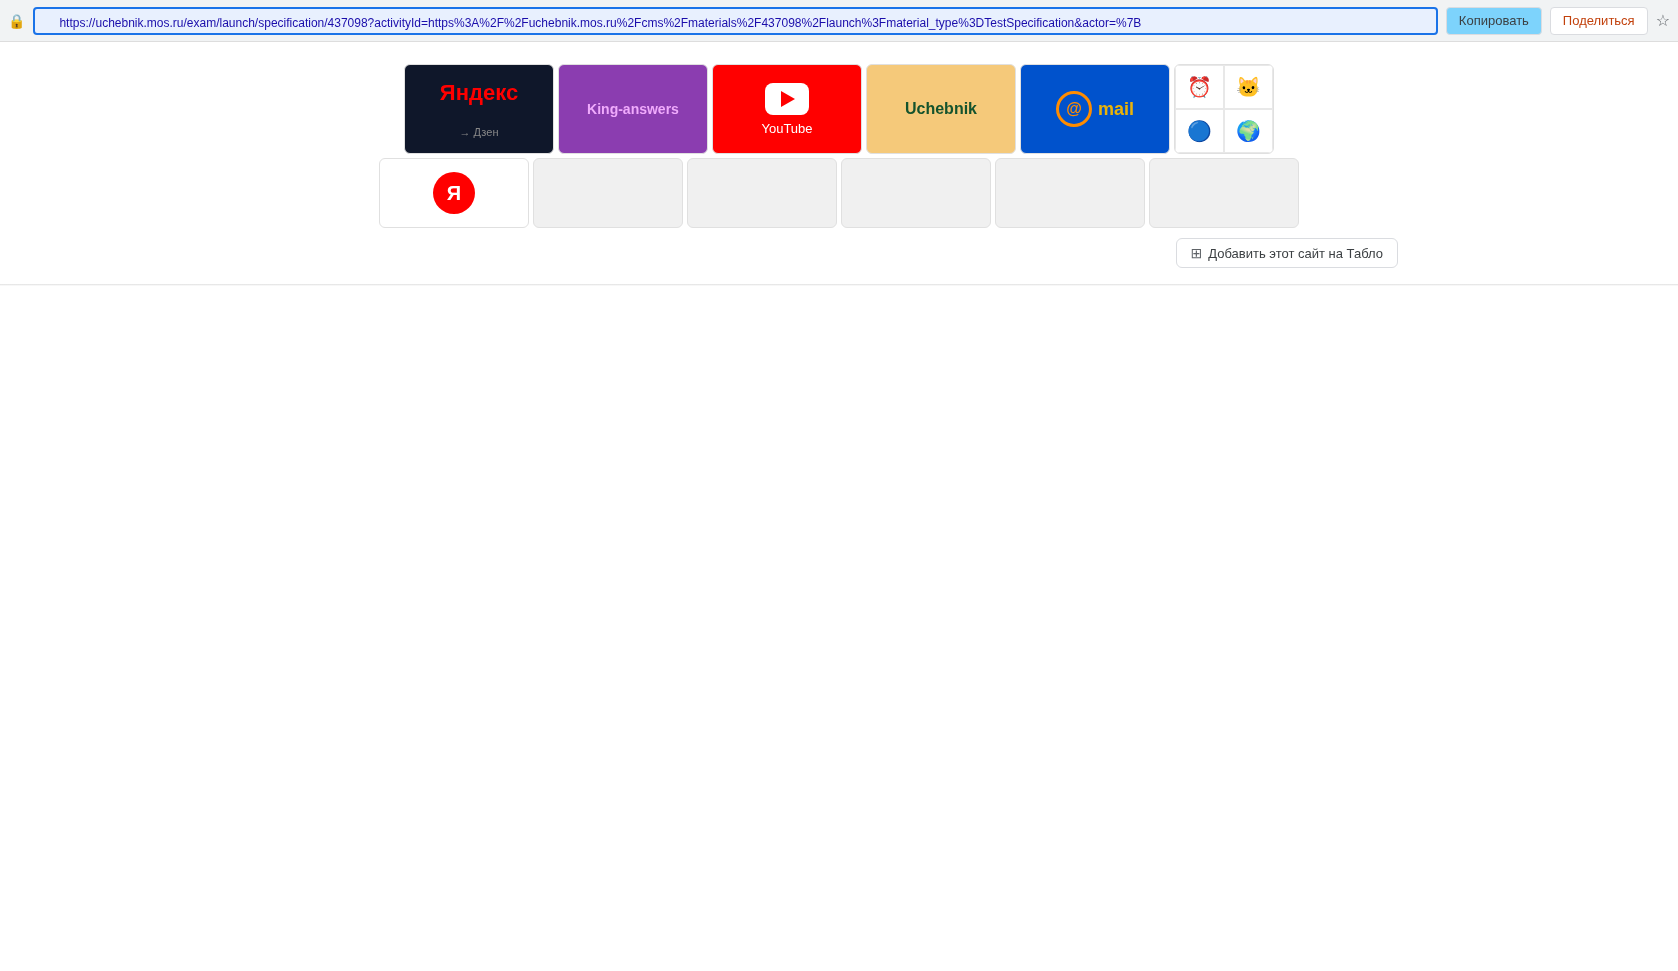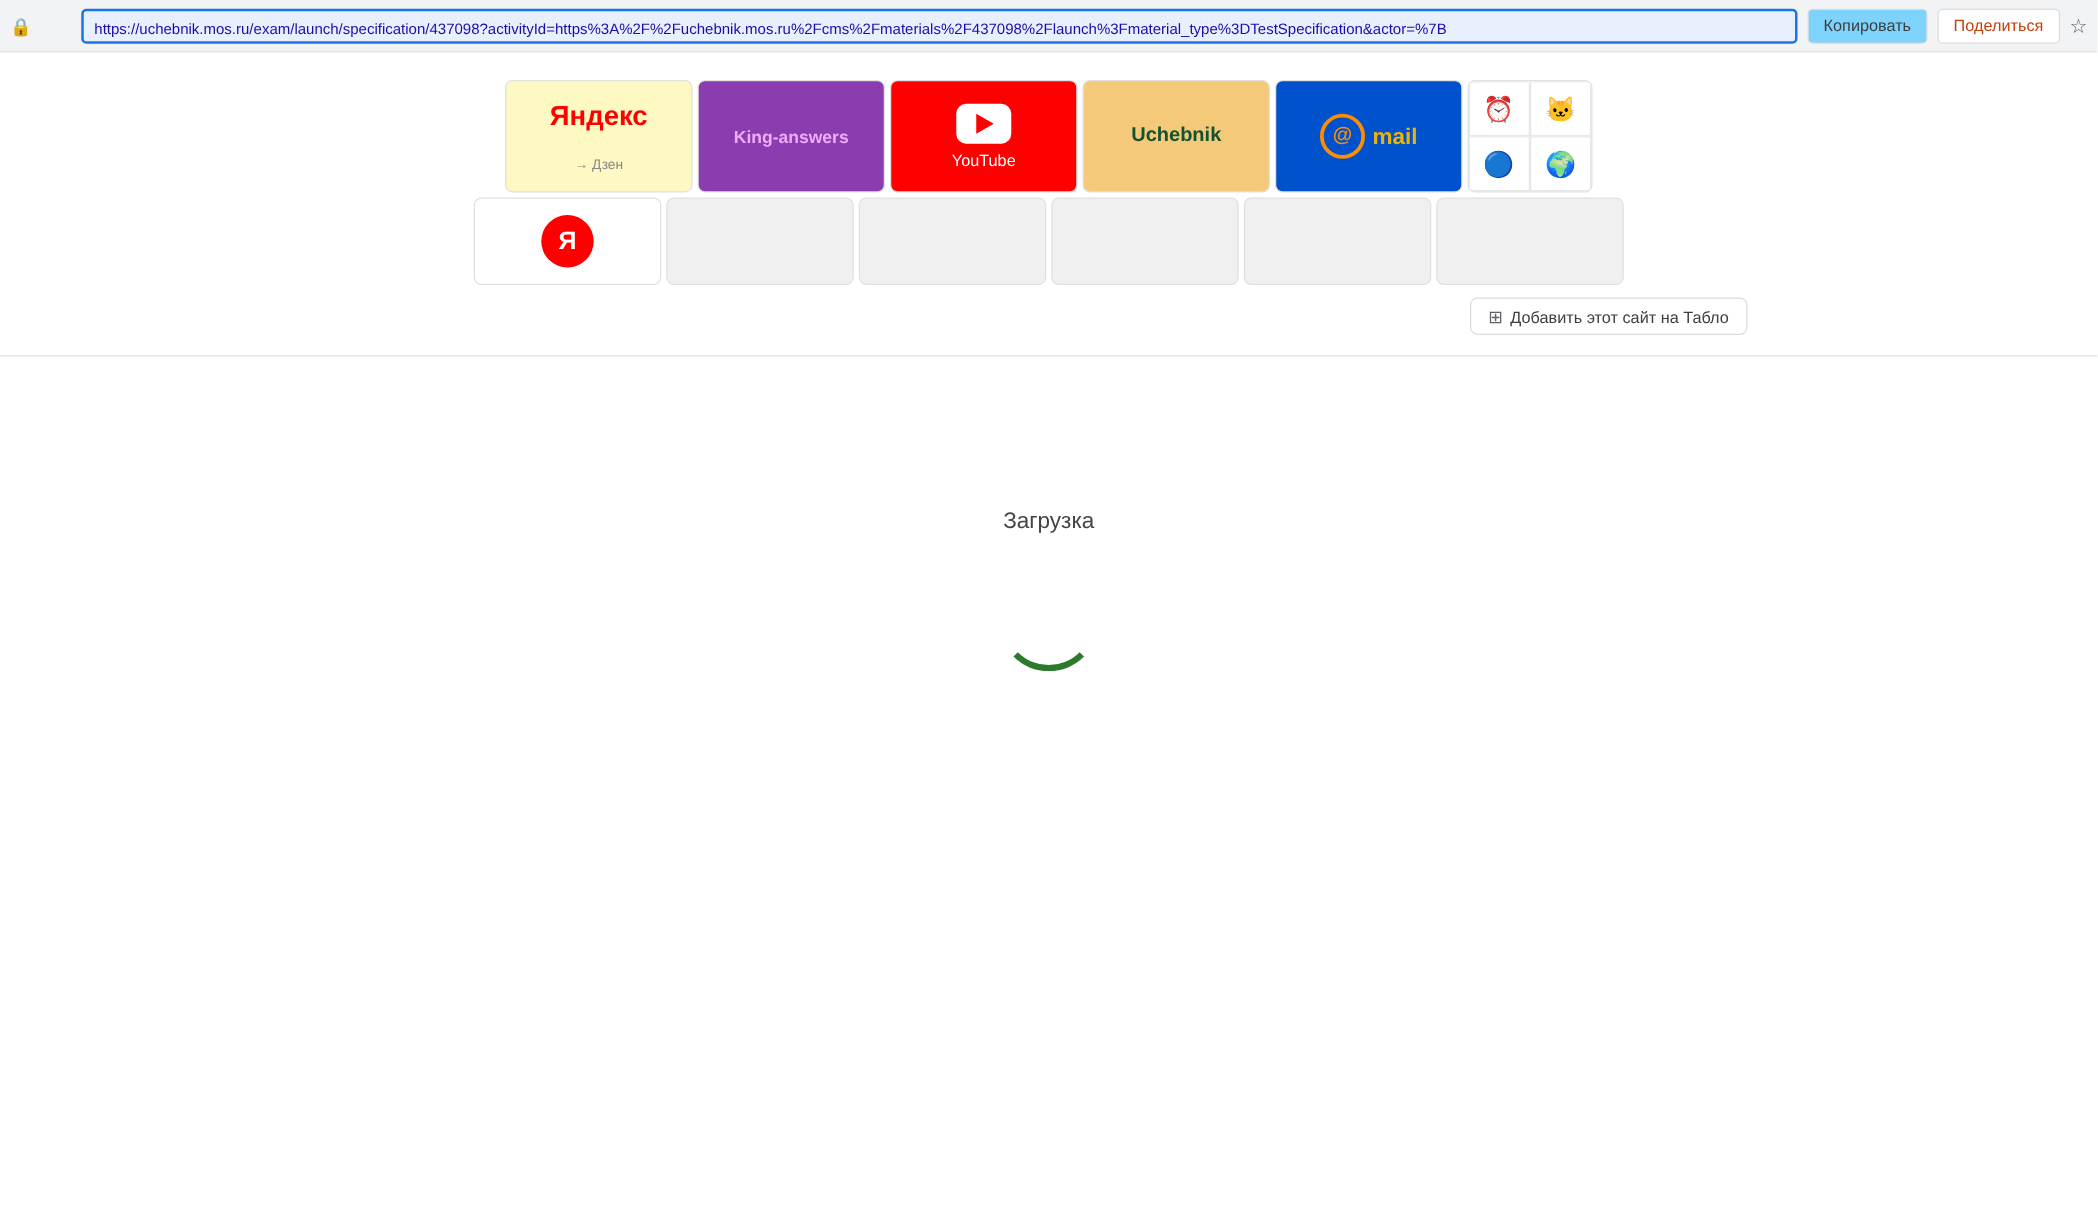--- a/index.html
+++ b/index.html
@@ -26,29 +26,28 @@
       color: #5f6368;
       font-size: 14px;
       flex-shrink: 0;
     }
 
     .url-field {
       flex: 1;
       background: #e8f0fe;
       border: 2px solid #1a73e8;
       border-radius: 4px;
-      padding: 4px 8px;
+      padding: 4px 24px;
       font-size: 12px;
       color: #1a0dab;
       overflow: hidden;
       white-space: nowrap;
       text-overflow: ellipsis;
       height: 28px;
       line-height: 20px;
-      margin-left: 32px;
     }
 
     .copy-btn {
       background: #7dd3fc;
       border: 1px solid #dadce0;
       border-radius: 4px;
       padding: 4px 12px;
       font-size: 13px;
       cursor: pointer;
       color: #3c4043;
@@ -100,21 +99,21 @@
       cursor: pointer;
       border: 1px solid #e0e0e0;
       border-radius: 6px;
       margin: 2px;
       text-decoration: none;
       overflow: hidden;
       position: relative;
     }
 
     .bookmark-tile.yandex-tile {
-      background: #fef9c3;
+      background: #0f172a;
       text-align: right;
     }
 
     .bookmark-tile.king-tile {
       background: #8b3db0;
     }
 
     .bookmark-tile.youtube-tile {
       background: #ff0000;
     }
@@ -401,18 +400,14 @@
 
   <div class="add-site-container">
     <button class="add-site-btn">
       <span class="add-site-icon">⊞</span>
       <span>Добавить этот сайт на Табло</span>
     </button>
   </div>
 
   <div class="divider"></div>
 
-  <div class="loading-area">
-    <div class="loading-text">Загрузка</div>
-    <div class="spinner"></div>
-  </div>
 
 </div>
 
 </body></html>

